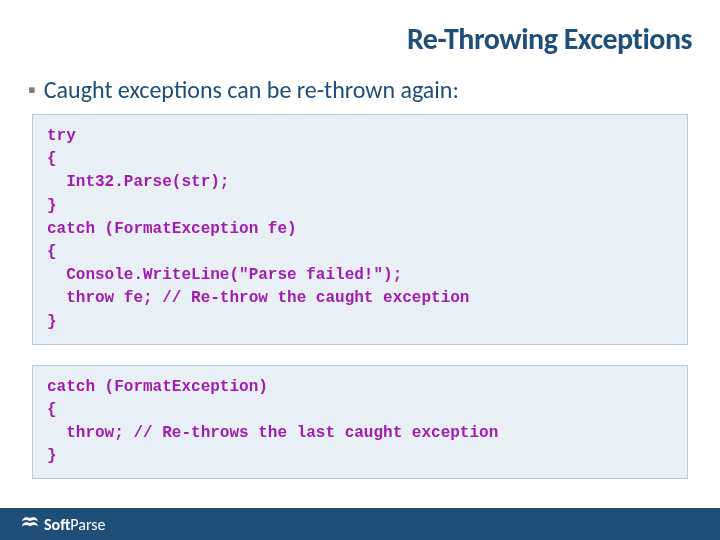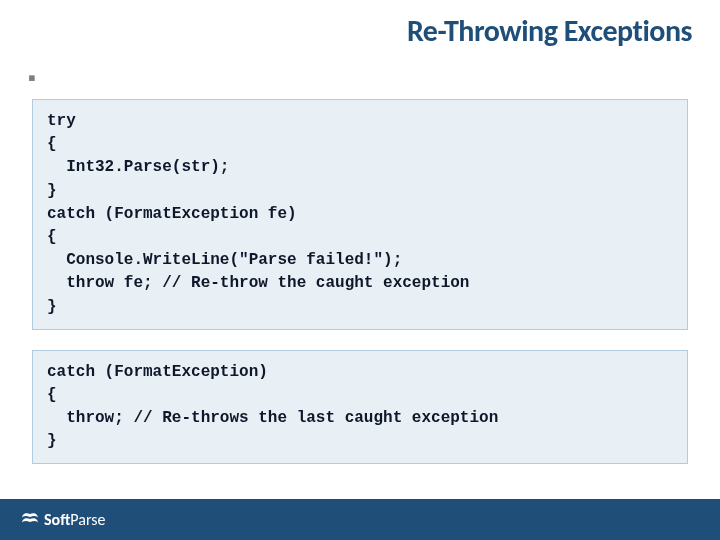--- a/index.html
+++ b/index.html
@@ -7,21 +7,21 @@
     width: 720px;
     height: 540px;
     font-family: "Segoe UI", Calibri, Arial, sans-serif;
     background: #fff;
     position: relative;
     overflow: hidden;
   }
   .slide {
     width: 100%;
     height: 100%;
-    padding: 12px 28px 0 28px;
+    padding: 20px 28px 0 28px;
     position: relative;
   }
   .title {
     color: #1f4e79;
     font-size: 30px;
     font-weight: 700;
     text-align: right;
     margin-bottom: 18px;
     letter-spacing: -0.5px;
   }
@@ -41,34 +41,34 @@
     font-size: 24px;
     font-weight: 400;
   }
   .code-block {
     background: #e8f0f6;
     border: 1px solid #b0cde0;
     padding: 10px 14px;
     font-family: Consolas, "Courier New", monospace;
     font-size: 16px;
     font-weight: bold;
-    color: #0f172a;
+    color: #a21caf;
     line-height: 1.45;
     white-space: pre;
     margin: 0 4px 18px 4px;
   }
   .code-block.second {
     margin-top: 20px;
   }
   .footer {
     position: absolute;
     bottom: 0;
     left: 0;
     right: 0;
-    height: 41px;
+    height: 32px;
     background: #1f4e79;
     display: flex;
     align-items: center;
     padding: 0 20px;
   }
   .logo {
     display: flex;
     align-items: center;
     color: #fff;
     font-size: 16px;
@@ -88,20 +88,21 @@
   }
 </style>
 </head>
 <body>
 
 <div class="slide">
   <div class="title">Re-Throwing Exceptions</div>
 
   <div class="bullet-line">
     <span class="bullet">▪</span>
+    <span class="bullet-text">Caught exceptions can be re-thrown again:</span>
   </div>
 
   <div class="code-block">try
 {
   Int32.Parse(str);
 }
 catch (FormatException fe)
 {
   Console.WriteLine("Parse failed!");
   throw fe; // Re-throw the caught exception

